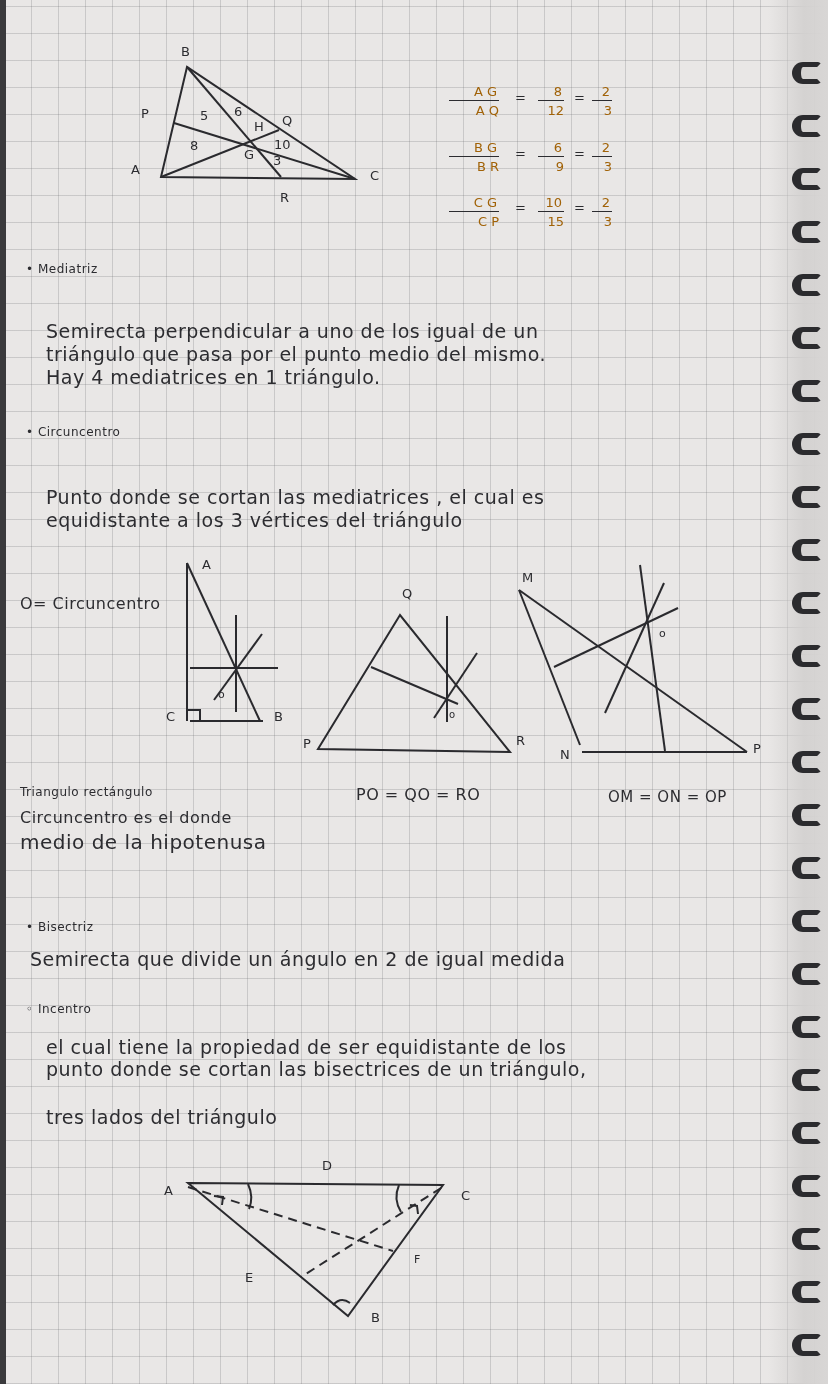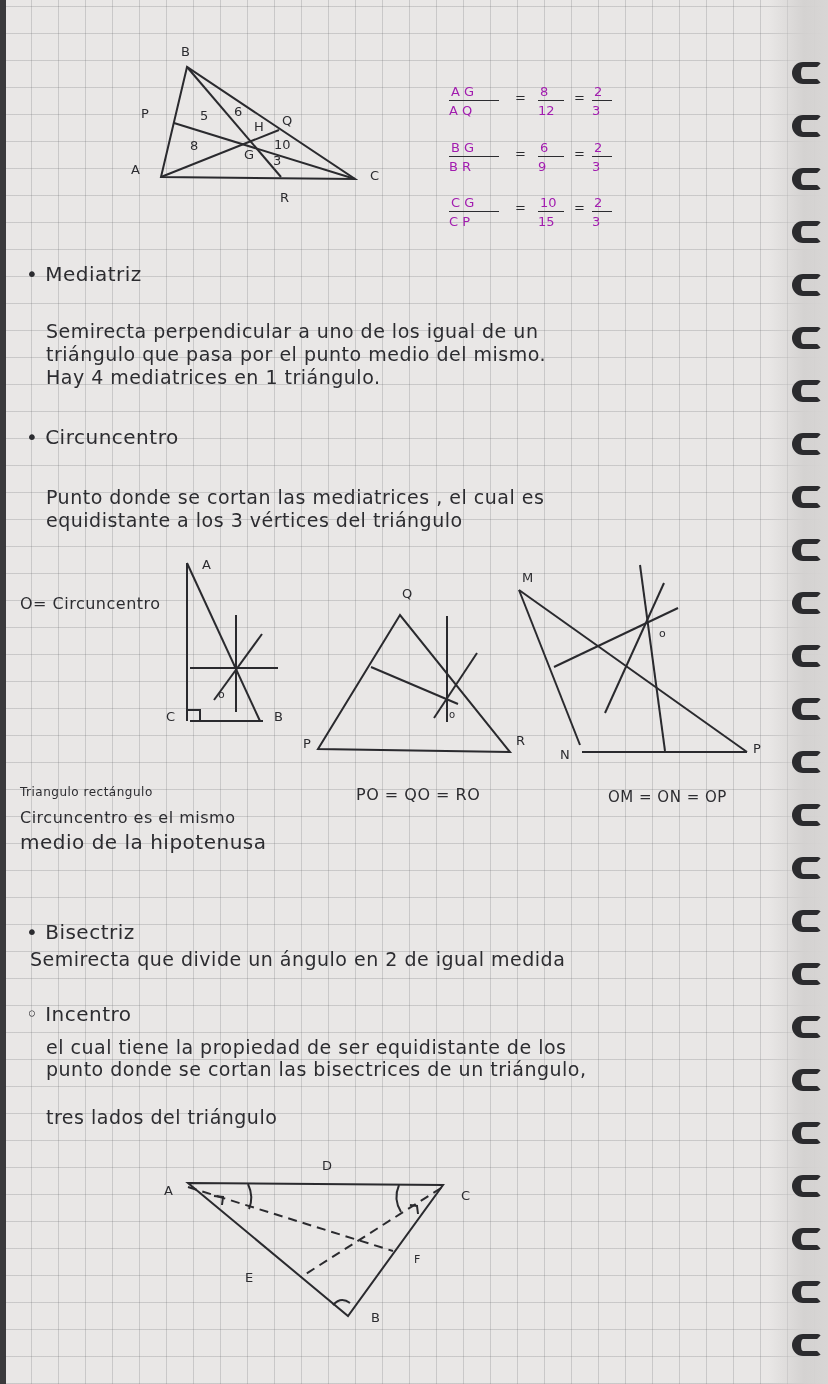--- a/index.html
+++ b/index.html
@@ -23,25 +23,25 @@
     position:absolute; right:0; top:0; width:60px; height:1384px;
     background: linear-gradient(to right, rgba(200,198,197,0) 0%, rgba(210,208,207,0.9) 60%, #d8d6d5 100%);
   }
   .ring {
     position:absolute; right:6px; width:30px; height:22px;
     border: 5px solid #2b2b2e; border-left-width: 9px;
     border-radius: 14px 6px 6px 14px; border-right-color: transparent;
     box-sizing: border-box;
   }
   .hw { position:absolute; white-space:nowrap; font-size:19px; color:#2c2c30; letter-spacing:0.5px; }
-  .heading { font-size:20px; }
+  .heading { font-size:12px; }
   .label { position:absolute; font-size:13px; color:#2c2c30; }
   svg { position:absolute; overflow:visible; }
   svg line, svg polyline, svg polygon, svg path { stroke:#2a2a2e; fill:none; stroke-width:2; }
-  .frac { position:absolute; text-align:left; font-size:13px; color:#a21caf; }
+  .frac { position:absolute; text-align:right; font-size:13px; color:#a16207; }
   .frac .num { display:block; border-bottom:1.5px solid #2c2c30; padding:0 2px 1px; }
   .frac .den { display:block; padding-top:2px; }
   .eq { position:absolute; font-size:13px; }
 </style>
 </head>
 <body>
 
 <div class="page"></div>
 <div class="left-edge"></div>
 <div class="right-shadow"></div>
@@ -184,21 +184,21 @@
   <line x1="640" y1="565" x2="665" y2="751" stroke-width="1.5"></line>
   <line x1="554" y1="667" x2="678" y2="608" stroke-width="1.5"></line>
   <line x1="664" y1="583" x2="605" y2="713" stroke-width="1.5"></line>
 </svg>
 <span class="label" style="left:522px;top:570px">M</span>
 <span class="label" style="left:560px;top:747px">N</span>
 <span class="label" style="left:753px;top:741px">P</span>
 <span class="label" style="left:659px;top:627px;font-size:11px">o</span>
 
 <span class="hw" style="left:20px;top:785px;font-size:12px">Triangulo  rectángulo</span>
-<span class="hw" style="left:20px;top:808px;font-size:16px">Circuncentro  es  el  mismo</span>
+<span class="hw" style="left:20px;top:808px;font-size:16px">Circuncentro  es  el  donde</span>
 <span class="hw" style="left:20px;top:830px;font-size:20px">medio  de  la  hipotenusa</span>
 <span class="hw" style="left:356px;top:785px;font-size:16px">PO = QO = RO</span>
 <span class="hw" style="left:608px;top:788px;font-size:15px">OM = ON = OP</span>
 
 <span class="hw heading" style="left:26px;top:920px">• Bisectriz</span>
 <span class="hw" style="left:30px;top:948px">Semirecta  que  divide  un  ángulo   en   2   de   igual  medida</span>
 
 <span class="hw heading" style="left:26px;top:1002px">◦ Incentro</span>
 <span class="hw" style="left:46px;top:1058px">punto  donde   se  cortan  las    bisectrices  de  un triángulo,</span>
 <span class="hw" style="left:46px;top:1036px">el  cual     tiene  la  propiedad     de    ser equidistante de los</span>

